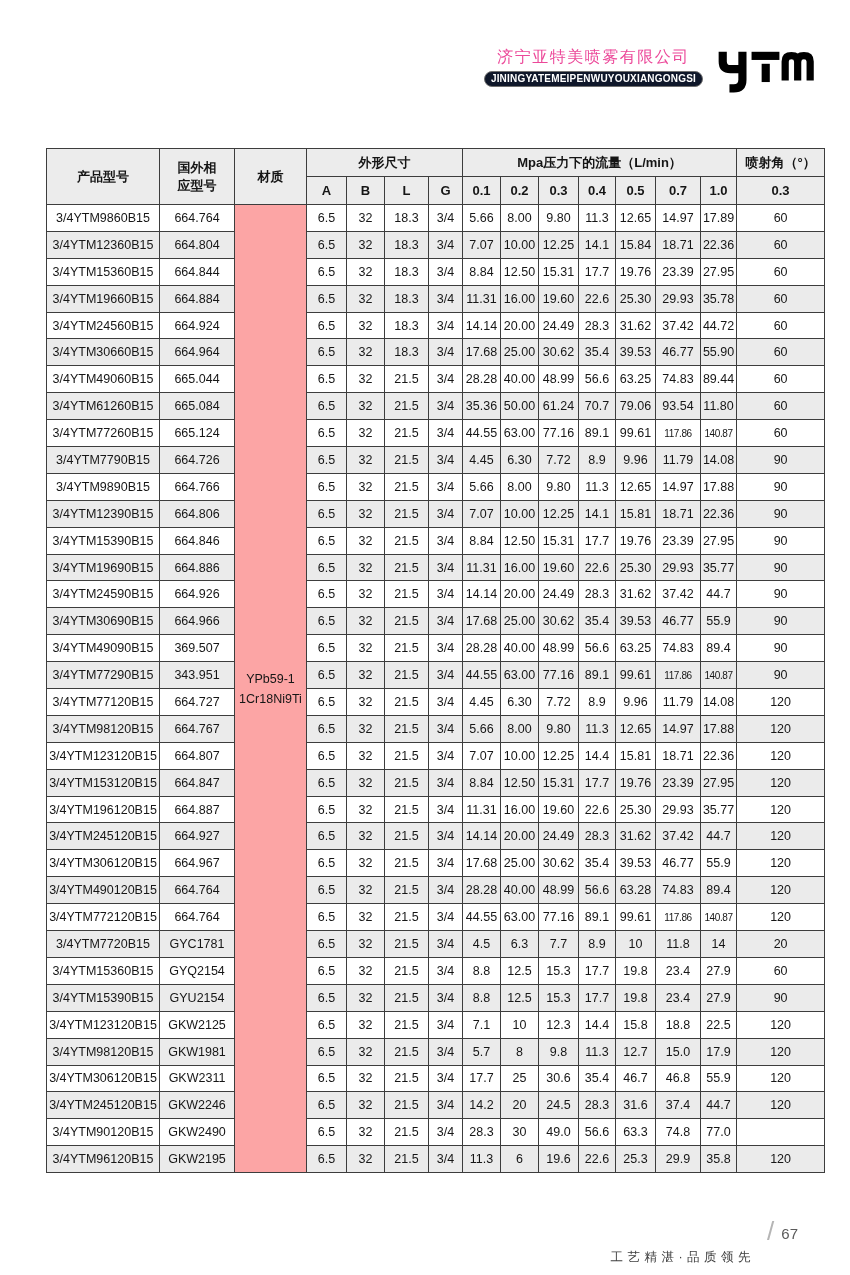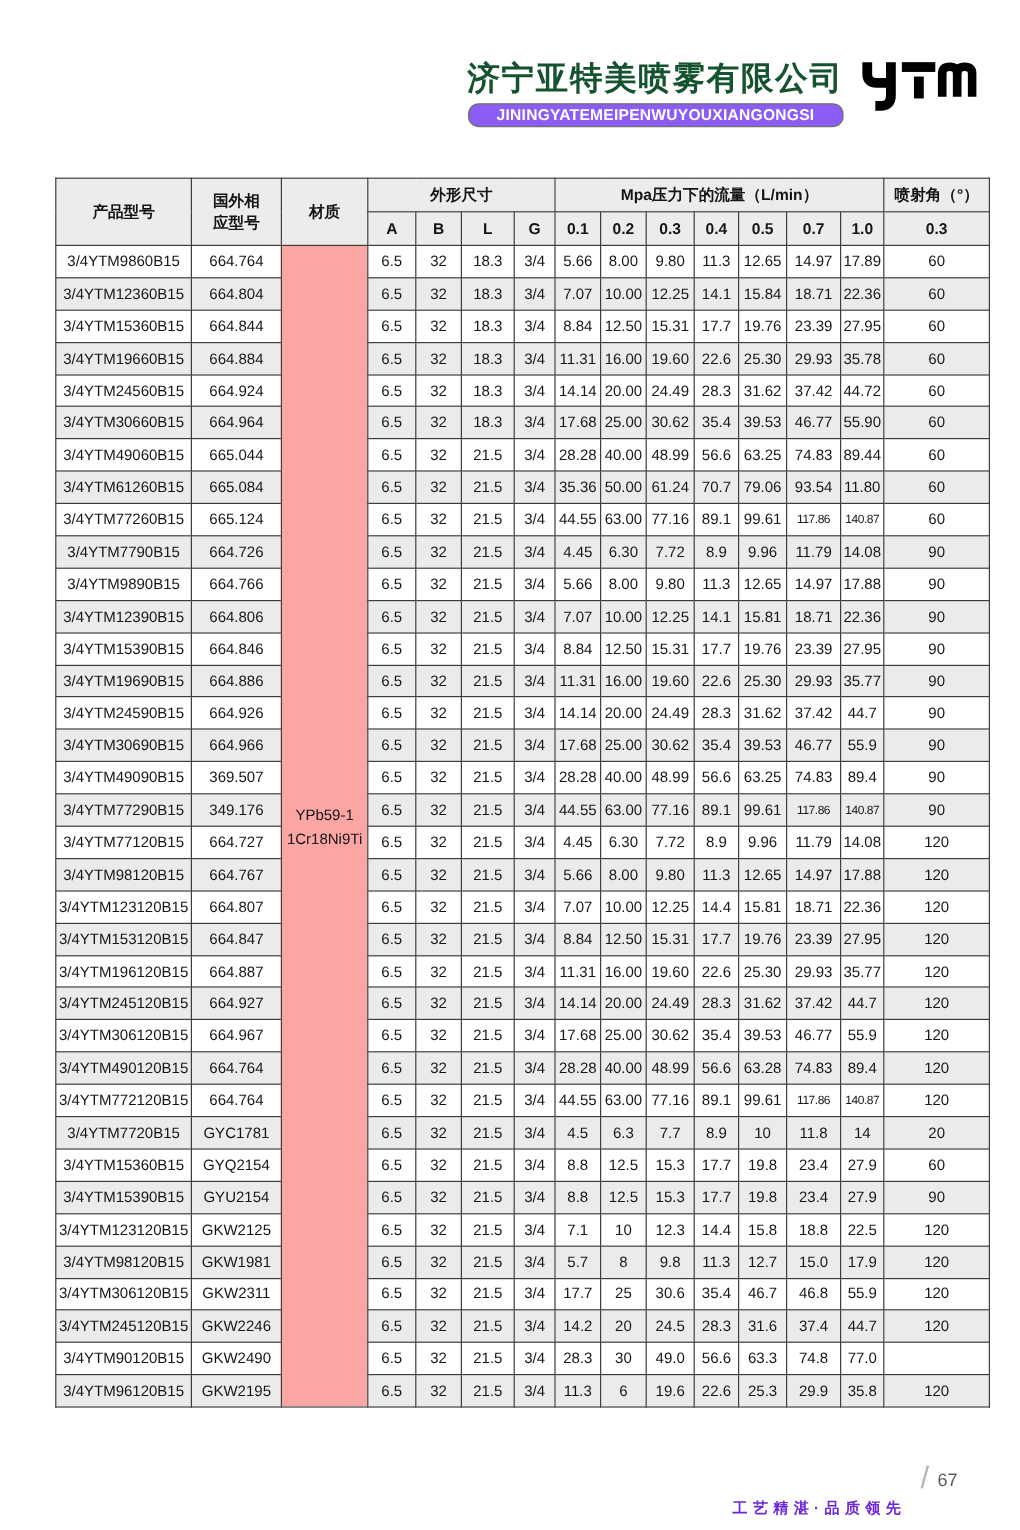--- a/index.html
+++ b/index.html
@@ -5,24 +5,24 @@
   html, body { margin:0; padding:0; }
   body {
     width:850px; height:1275px; position:relative; overflow:hidden;
     background:#ffffff; font-family:"Liberation Sans", sans-serif;
     color:#1c1c1c;
   }
 
   
   .brand { position:absolute; top:47px; right:36px; display:flex; align-items:flex-start; gap:13px; }
   .brand-text { text-align:center; }
-  .company-cn { font-size:27px; font-weight:bold; color:#14532d; letter-spacing:1.5px; white-space:nowrap; }
+  .company-cn { font-size:16px; font-weight:normal; color:#ec4899; letter-spacing:1.5px; white-space:nowrap; }
   .company-pill {
-    margin-top:3px; display:block; background:#8b5cf6; color:#ffffff;
-    border:1px solid #6f6f6f; border-radius:9px; font-size:13px; font-weight:bold;
+    margin-top:3px; display:block; background:#0f172a; color:#ffffff;
+    border:1px solid #6f6f6f; border-radius:9px; font-size:10px; font-weight:bold;
     letter-spacing:0.2px; padding:1px 6px 2px; white-space:nowrap;
   }
   .ytm-logo { width:98px; height:44px; display:block; margin-top:2px; }
 
   
   table.catalog {
     position:absolute; left:46px; top:148px; width:778px;
     border-collapse:collapse; table-layout:fixed;
   }
   .catalog th, .catalog td {
@@ -32,21 +32,21 @@
   .catalog thead th { background:#ececec; font-size:13px; font-weight:bold; height:27px; color:#151515; }
   .catalog thead .sub th { font-weight:bold; }
   .catalog tbody td { font-size:12.5px; height:25.9px; color:#161616; }
   .catalog tbody tr:nth-child(even) td { background:#ebebeb; }
   .catalog tbody td.material-cell { background:#fca5a5; font-size:12.5px; line-height:1.6; }
   .catalog tbody td.sm { font-size:10px; letter-spacing:-0.4px; }
   .two-line span { display:block; line-height:1.35;text-align:center; }
 
   
   .footer { position:absolute; top:1201px; right:52px; display:flex; align-items:center; }
-  .slogan { font-size:12.5px; font-weight:bold; letter-spacing:4.5px; color:#6d28d9;margin-top:48px; }
+  .slogan { font-size:12.5px; font-weight:normal; letter-spacing:4.5px; color:#404040;margin-top:48px; }
   .slash { font-size:26px; color:#b5b5b5; font-weight:normal; margin:0 7px 0 12px; transform:translateY(-2px); }
   .page-num { font-size:15px; color:#5a5a5a; }
 </style>
 </head>
 <body>
 
 <div class="brand">
   <div class="brand-text">
     <div class="company-cn">济宁亚特美喷雾有限公司</div>
     <span class="company-pill">JININGYATEMEIPENWUYOUXIANGONGSI</span>
@@ -381,21 +381,21 @@
         <td>40.00</td>
         <td>48.99</td>
         <td>56.6</td>
         <td>63.25</td>
         <td>74.83</td>
         <td>89.4</td>
         <td>90</td>
       </tr>
       <tr>
         <td>3/4YTM77290B15</td>
-        <td>349.176</td>
+        <td>343.951</td>
         <td>6.5</td>
         <td>32</td>
         <td>21.5</td>
         <td>3/4</td>
         <td>44.55</td>
         <td>63.00</td>
         <td>77.16</td>
         <td>89.1</td>
         <td>99.61</td>
         <td class="sm">117.86</td>

